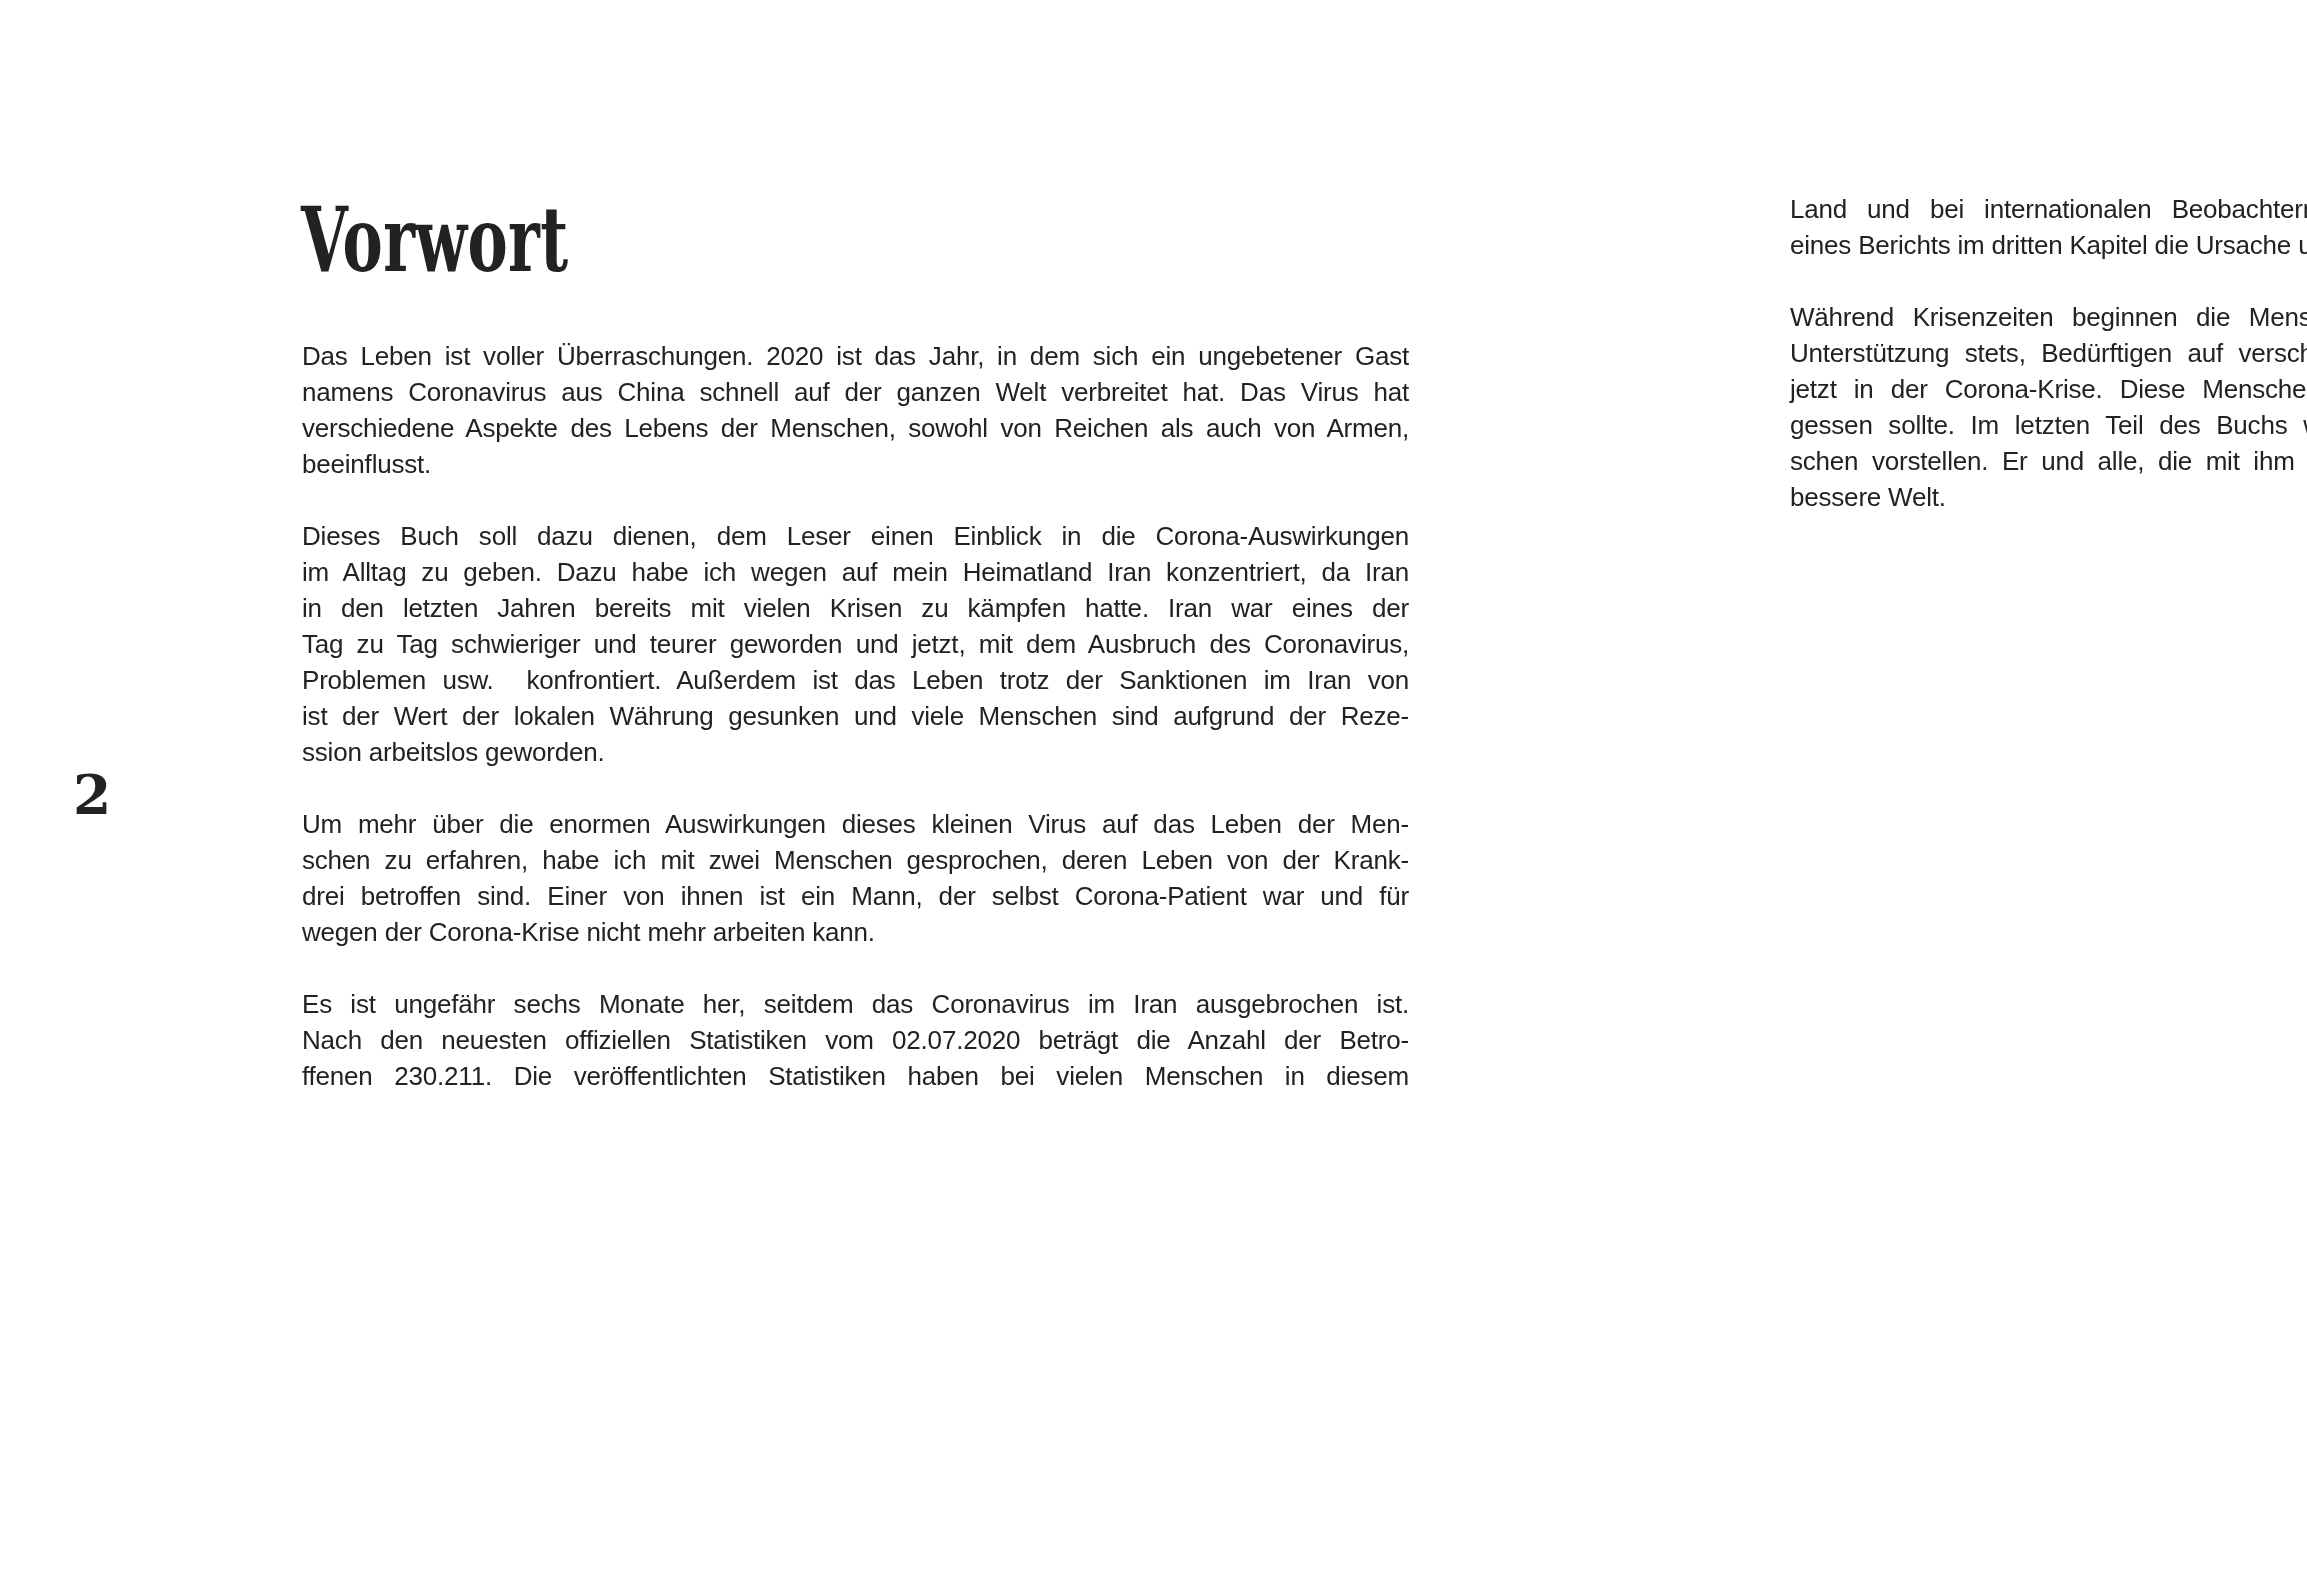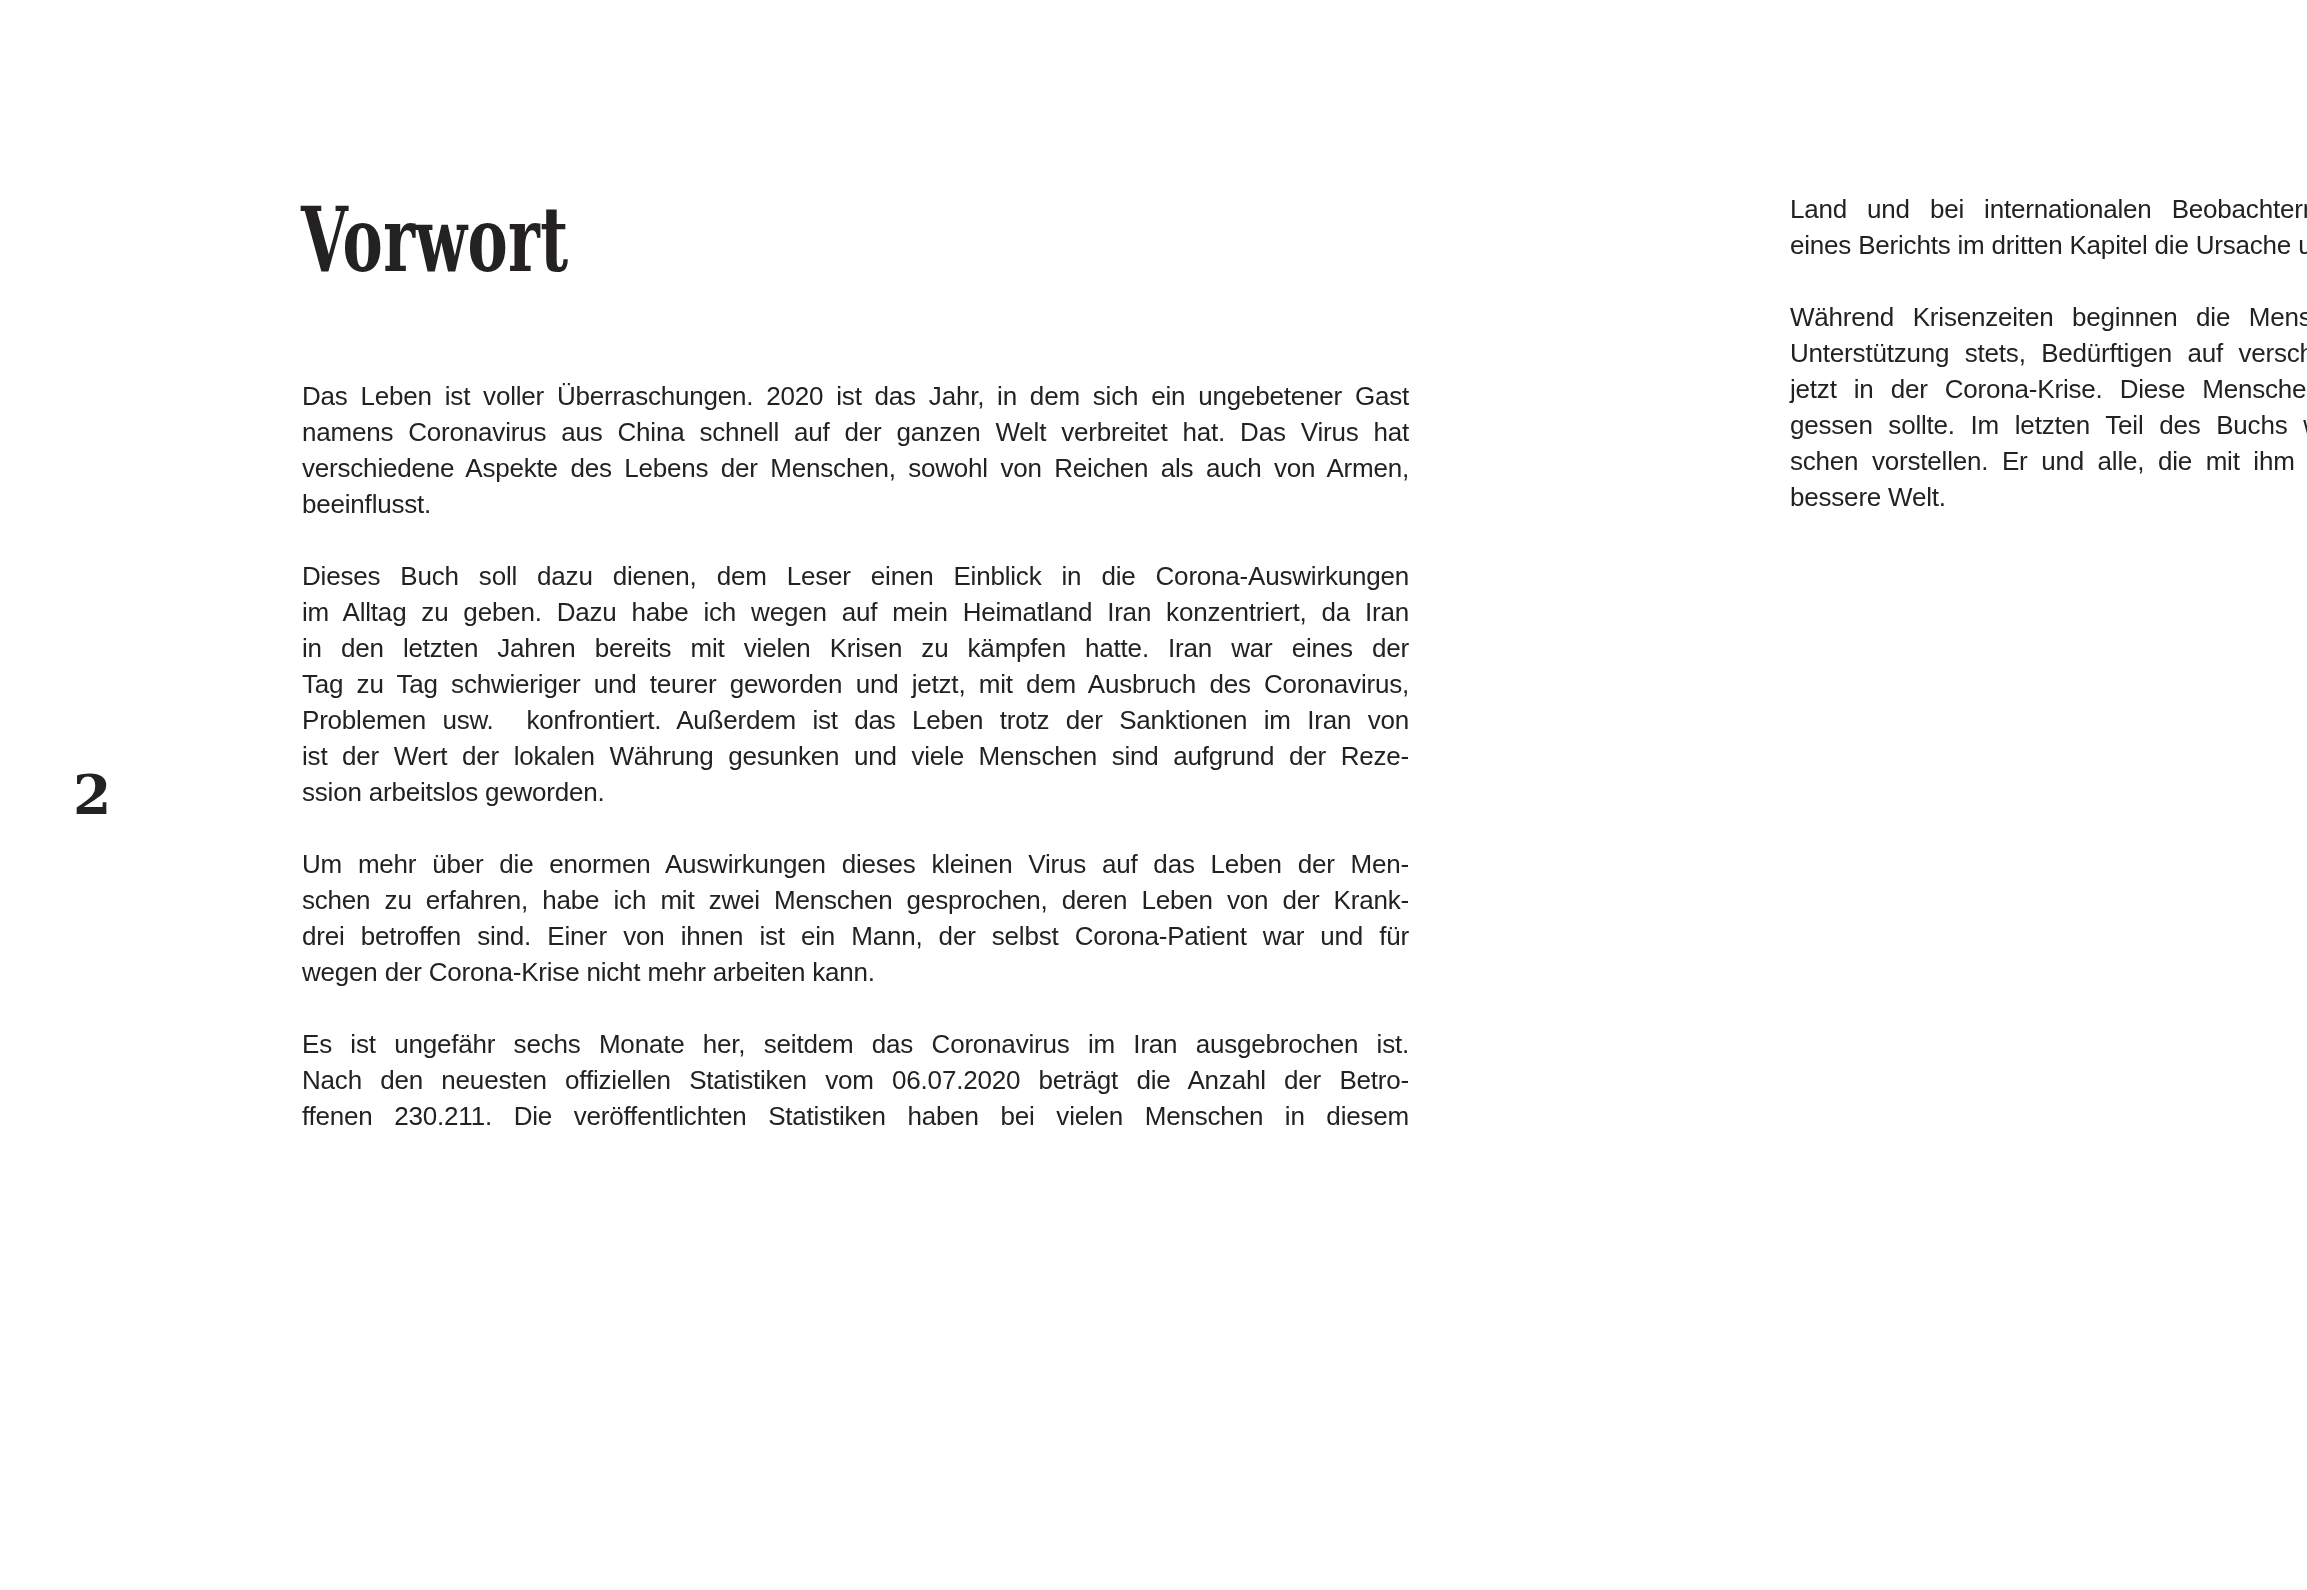--- a/index.html
+++ b/index.html
@@ -36,21 +36,21 @@
     font-size: 55px;
     line-height: 1;
   }
   .pagenum-left  { left: 73px; }
   .column {
     position: absolute;
     font-size: 26px;
     line-height: 36px;
     letter-spacing: -0.2px;
   }
-  .column-left  { left: 302px;  top: 338px; width: 1107px; margin-top: 40px; }
+  .column-left  { left: 302px;  top: 338px; width: 1107px; }
   .column-right { left: 1790px; top: 191px; width: 1094px; }
   .para { margin: 0 0 36px 0; }
   .para:last-child { margin-bottom: 0; }
   .line {
     text-align: justify;
     text-align-last: left;
     white-space: pre-wrap;
   }
   .line.just { text-align-last: justify; }
 </style>
@@ -79,21 +79,21 @@
           <div class="line">ssion arbeitslos geworden.</div>
         </div>
         <div class="para">
           <div class="line just">Um mehr über die enormen Auswirkungen dieses kleinen Virus auf das Leben der Men-</div>
           <div class="line just">schen zu erfahren, habe ich mit zwei Menschen gesprochen, deren Leben von der Krank-</div>
           <div class="line just">drei betroffen sind. Einer von ihnen ist ein Mann, der selbst Corona-Patient war und für</div>
           <div class="line">wegen der Corona-Krise nicht mehr arbeiten kann.</div>
         </div>
         <div class="para">
           <div class="line just">Es ist ungefähr sechs Monate her, seitdem das Coronavirus im Iran ausgebrochen ist.</div>
-          <div class="line just">Nach den neuesten offiziellen Statistiken vom 06.07.2020 beträgt die Anzahl der Betro-</div>
+          <div class="line just">Nach den neuesten offiziellen Statistiken vom 02.07.2020 beträgt die Anzahl der Betro-</div>
           <div class="line just">ffenen 230.211. Die veröffentlichten Statistiken haben bei vielen Menschen in diesem</div>
         </div>
       </div>
   </section>
 
   <section>
 
     <div class="column column-right">
         <div class="para">
           <div class="line just">Land und bei internationalen Beobachtern Zweifel ausgelöst. Dazu habe ich in Form</div>

